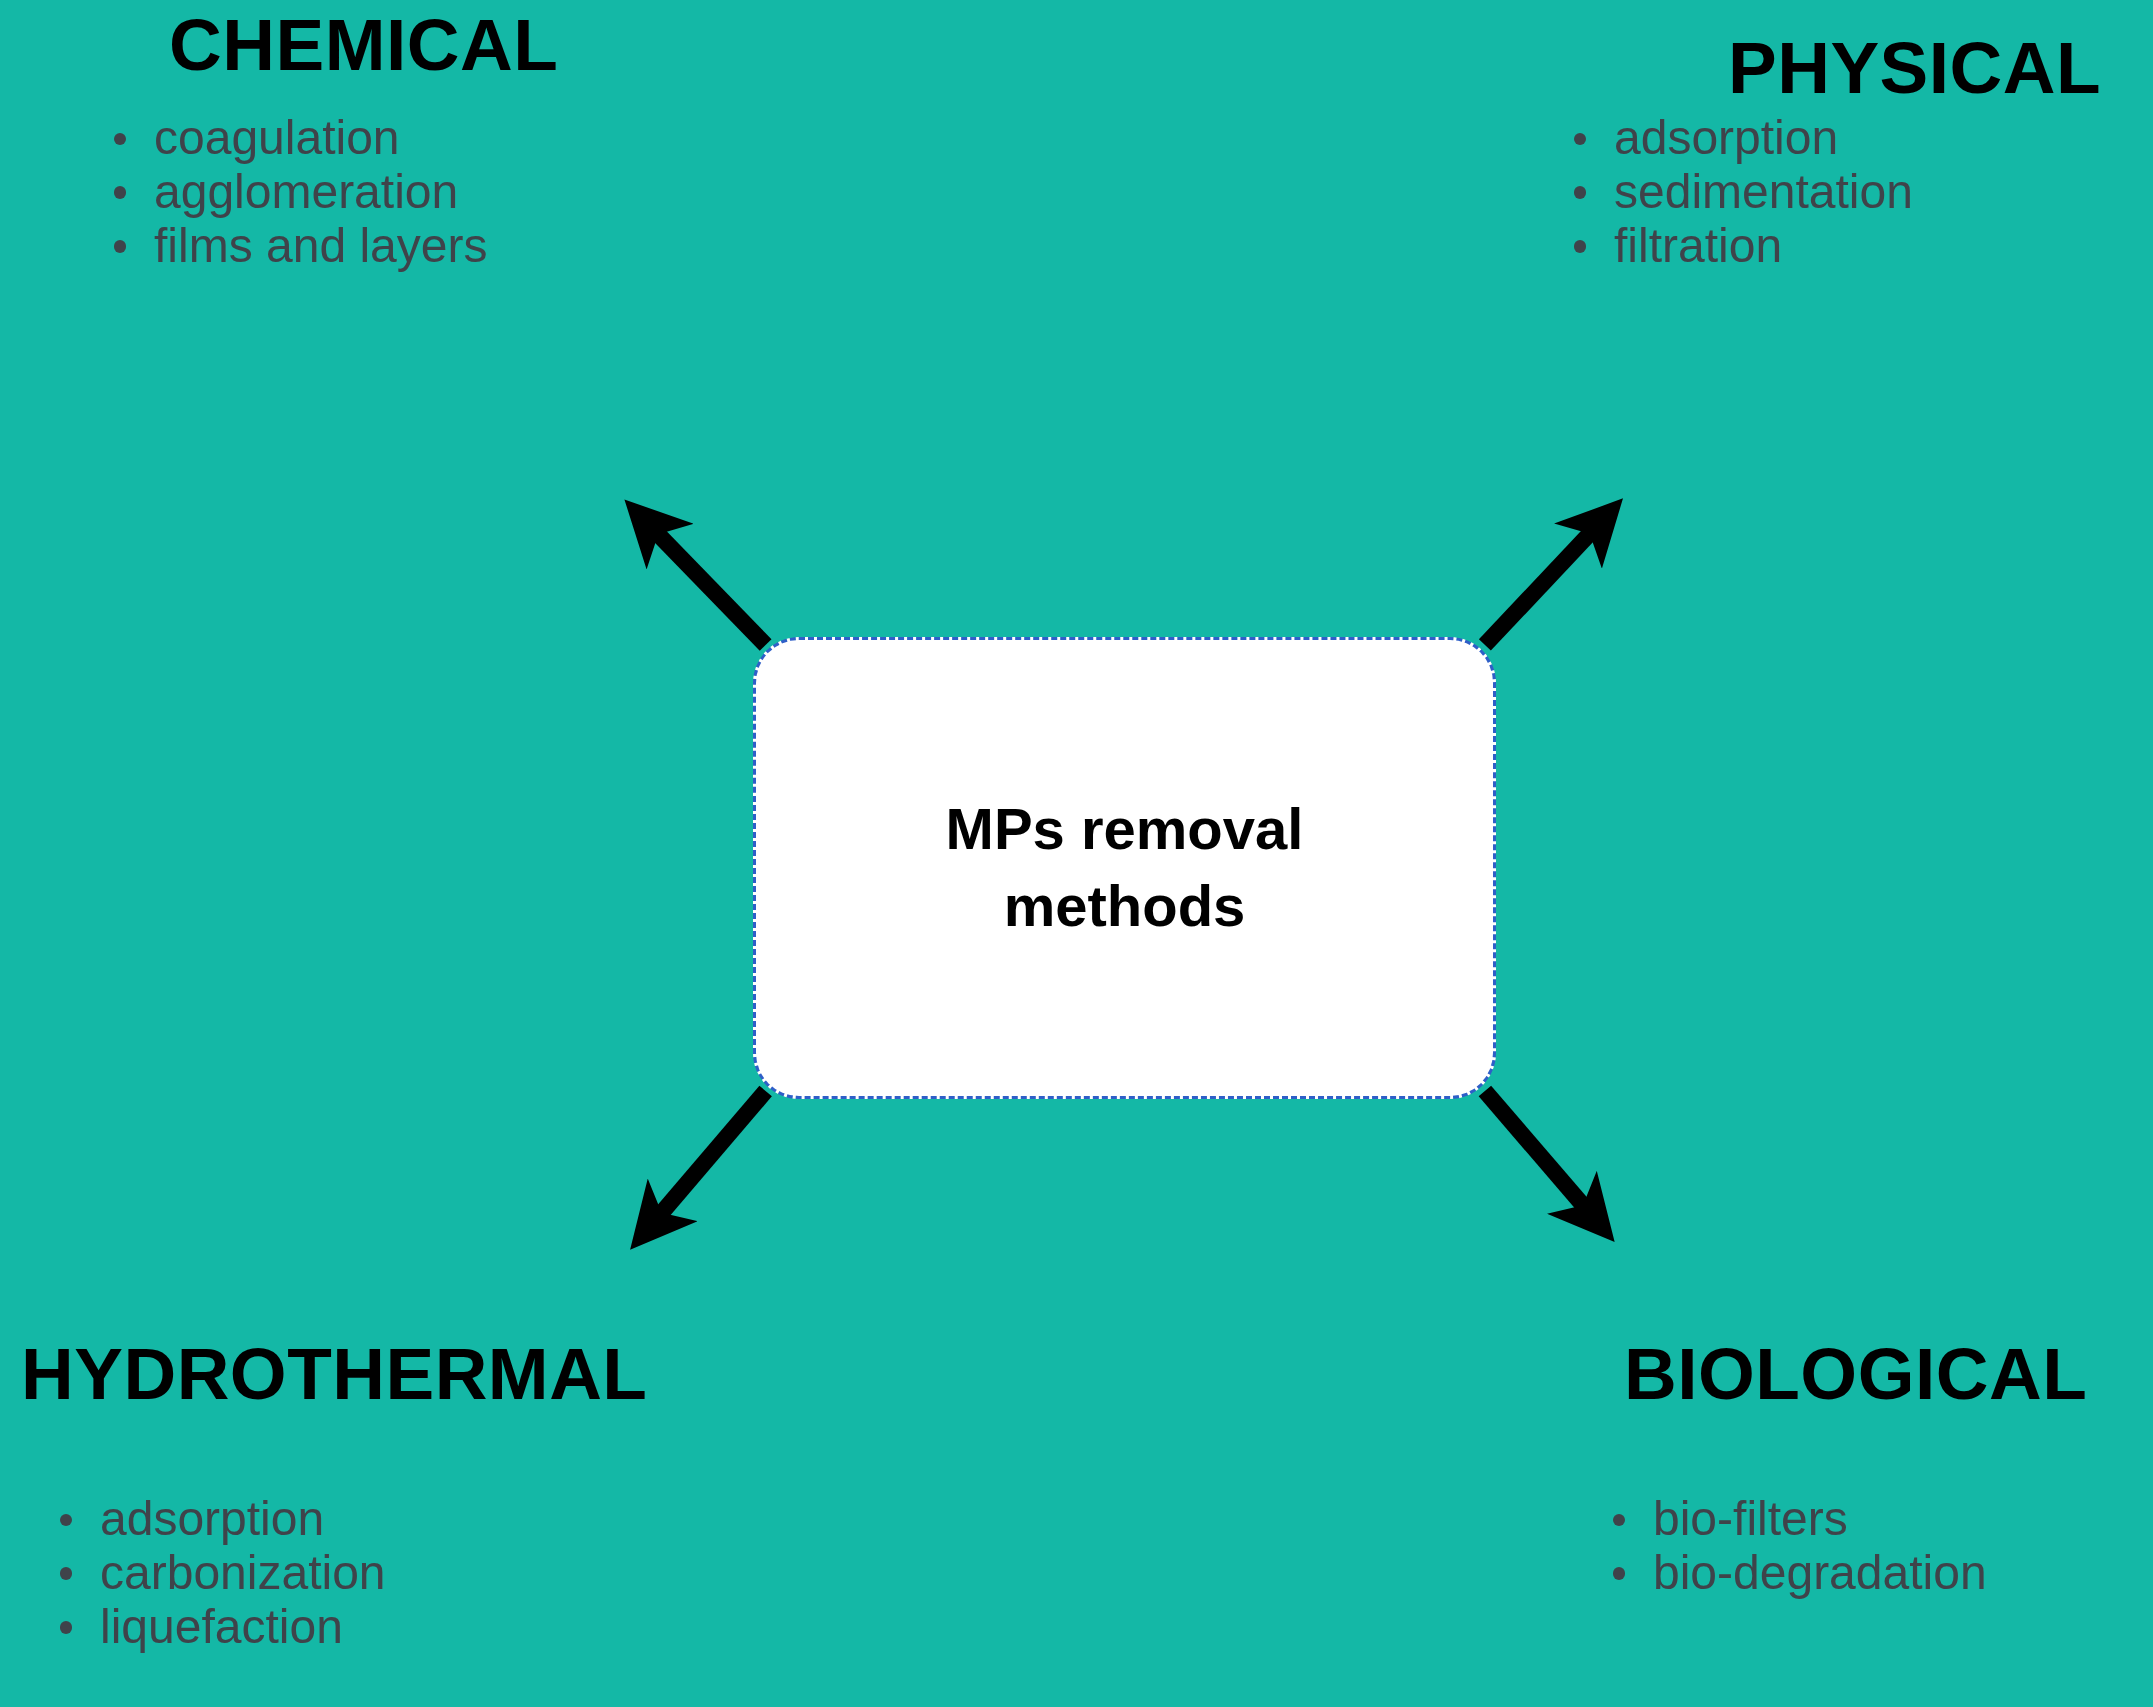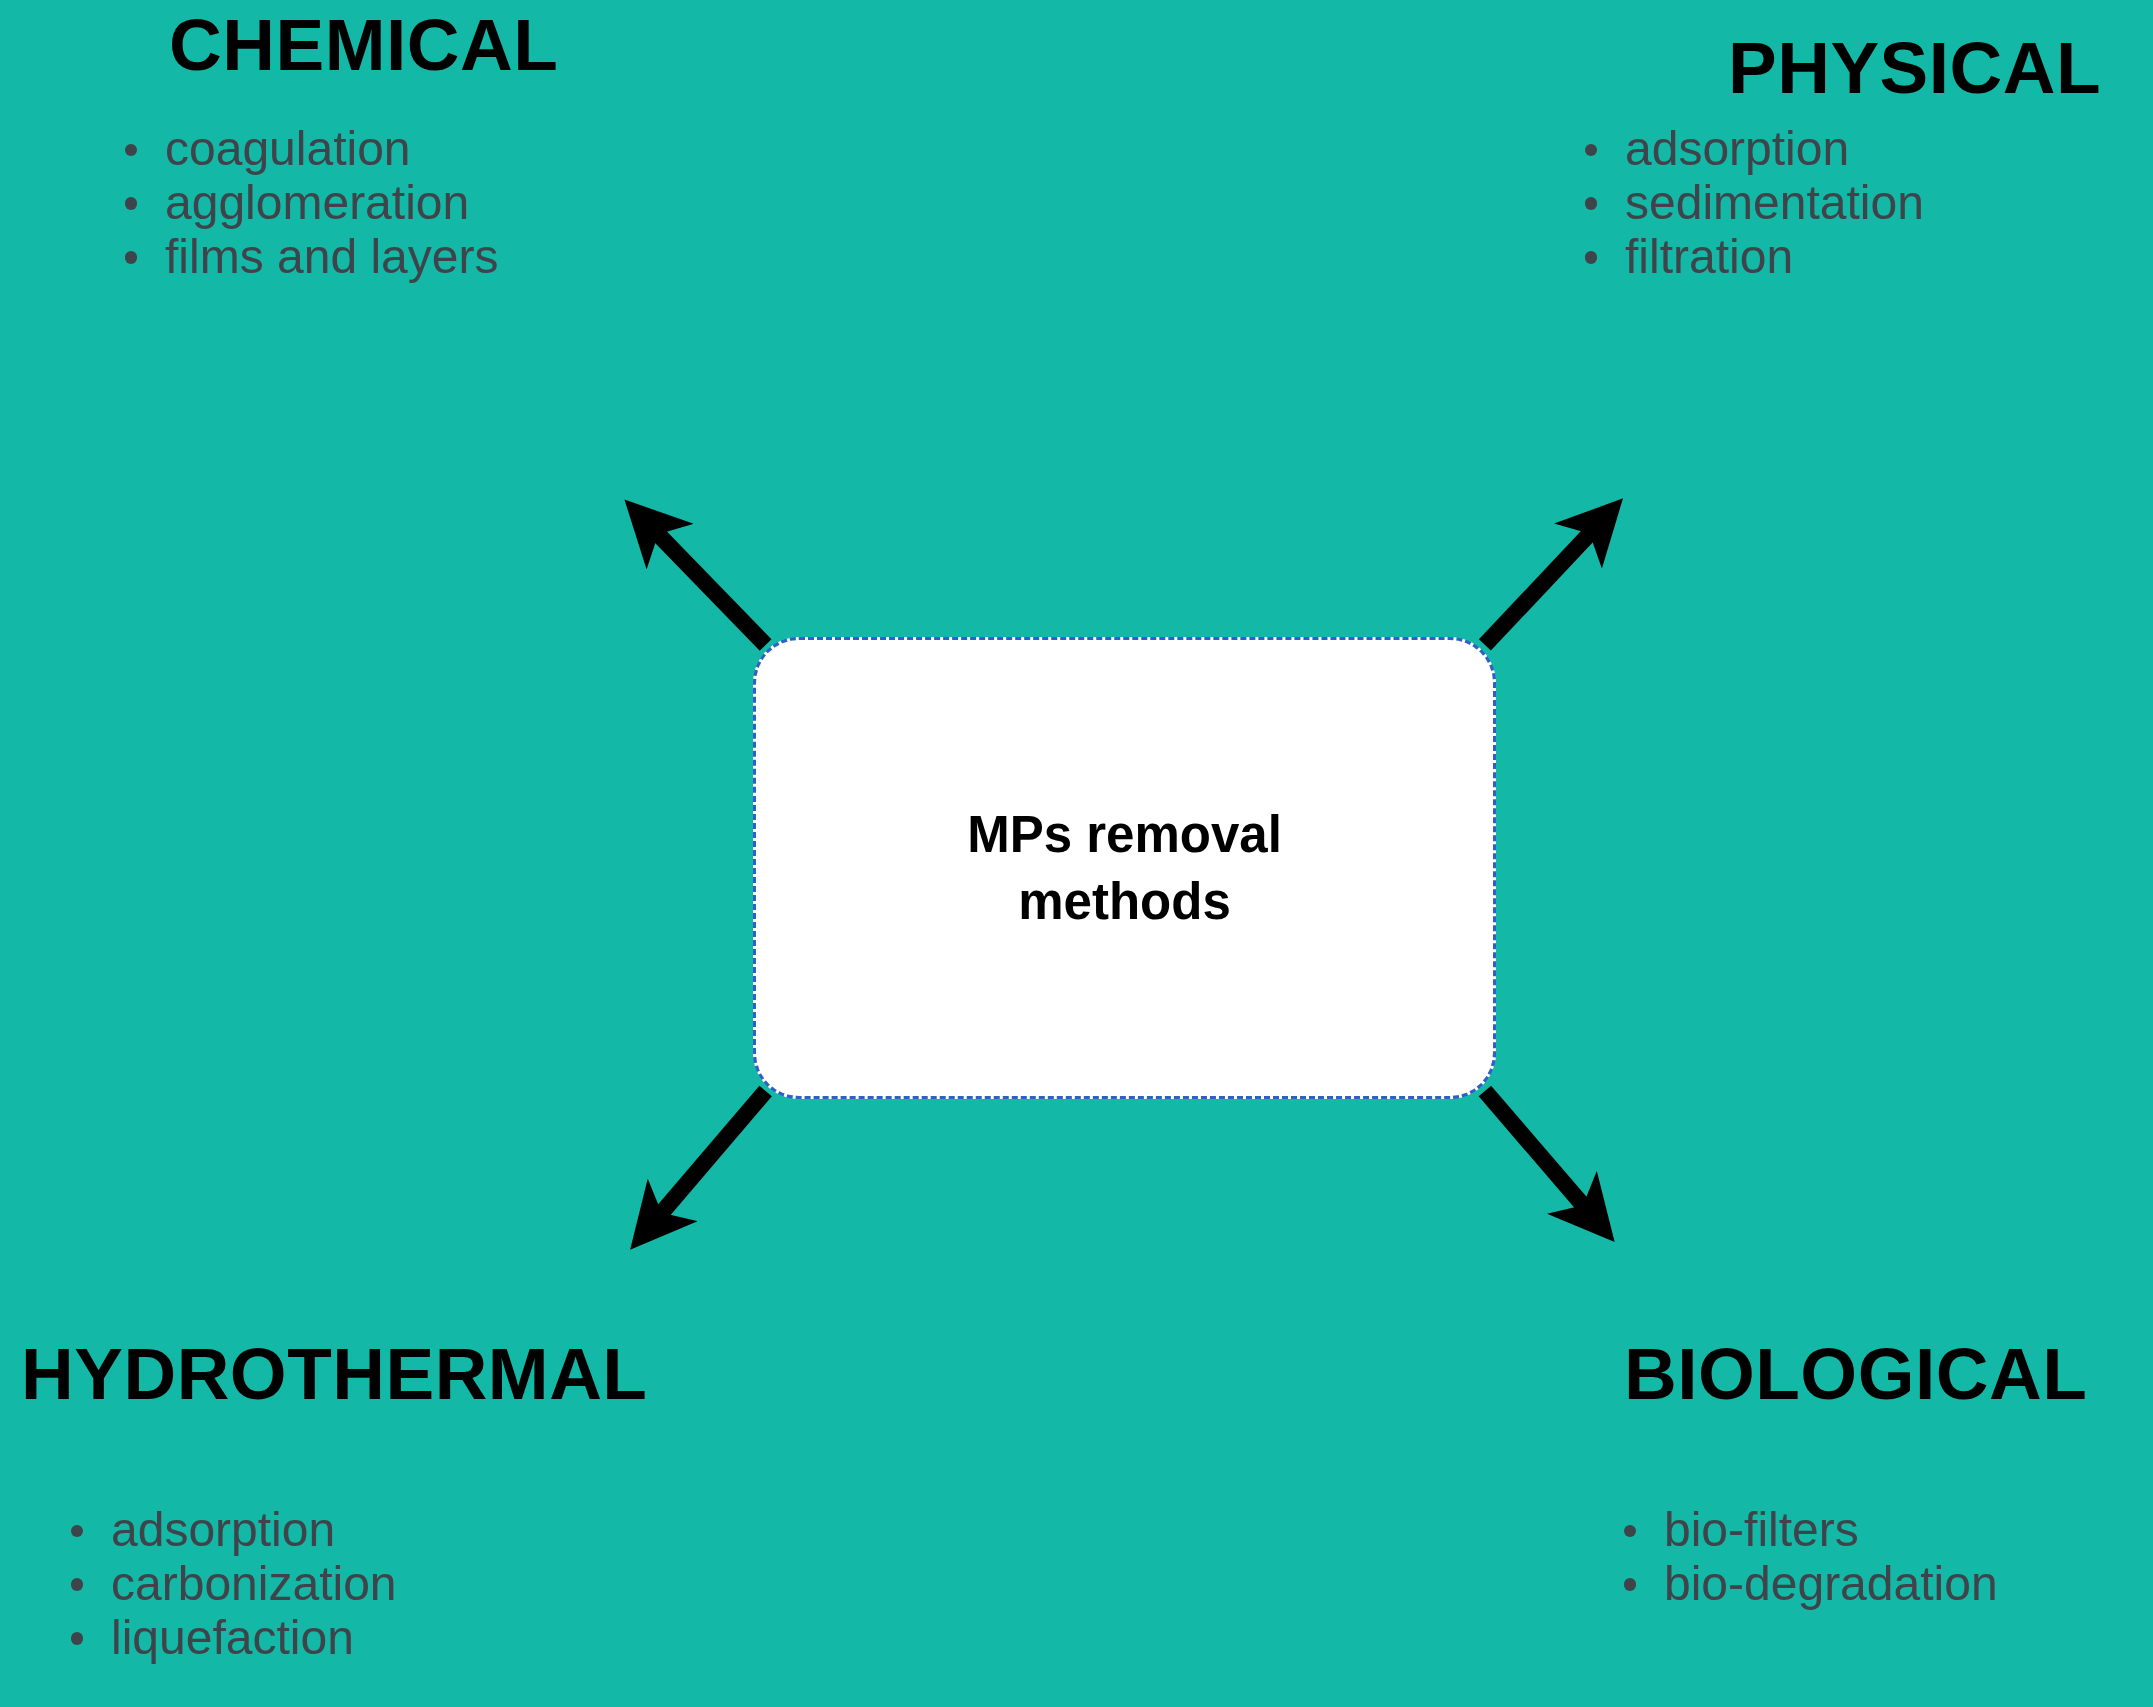--- a/index.html
+++ b/index.html
@@ -22,21 +22,21 @@
     font-weight: bold;
     font-size: 73px;
     line-height: 1;
     color: #000000;
     letter-spacing: 0.5px;
     white-space: nowrap;
   }
 
   .method-list {
     position: absolute;
-    margin: 11px;
+    margin: 0;
     padding: 0;
     list-style: none;
     font-family: "Liberation Sans", sans-serif;
     font-size: 48px;
     line-height: 1.02;
     color: #3f434a;
     white-space: nowrap;
   }
   .method-list li {
     position: relative;
@@ -79,21 +79,21 @@
     border-radius: 46px;
     background: #ffffff;
     display: flex;
     flex-direction: column;
     align-items: center;
     justify-content: center;
   }
   #center-box .title-line {
     font-family: "Liberation Sans", sans-serif;
     font-weight: bold;
-    font-size: 51px;
+    font-size: 58px;
     line-height: 1.32;
     color: #000000;
     white-space: nowrap;
   }
 
   #arrow-layer {
     position: absolute;
     left: 0;
     top: 0;
     width: 2153px;

